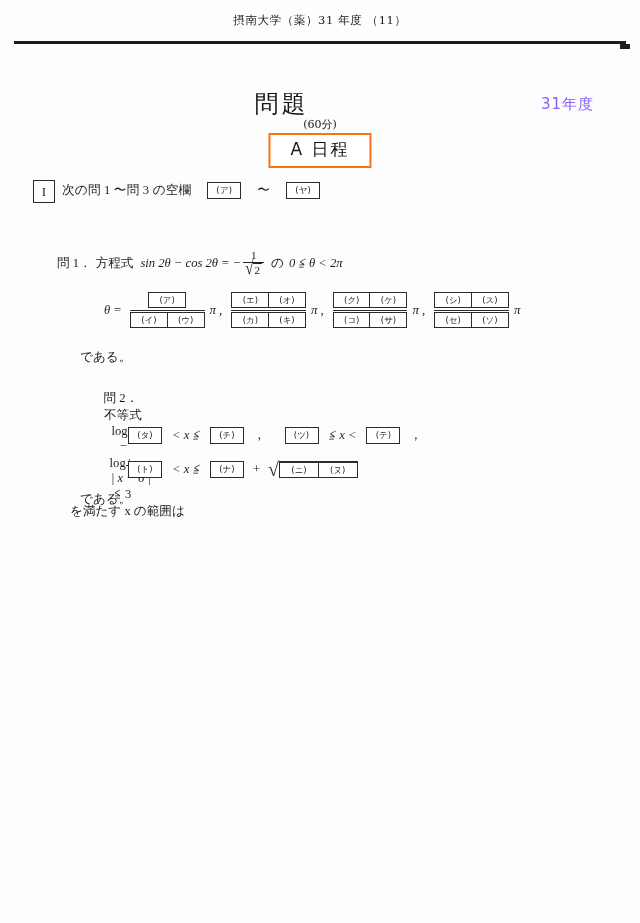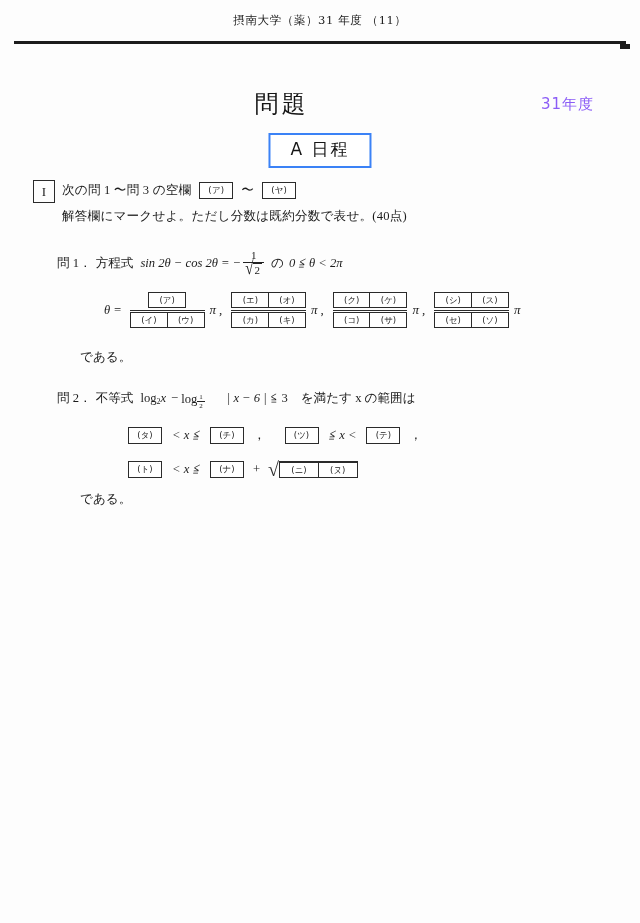--- a/index.html
+++ b/index.html
@@ -80,21 +80,21 @@
     text-align: center;
     font-size: 11px;
     font-family: "DejaVu Serif", "Liberation Serif", serif;
     color: #202020;
   }
   .schedule-box {
     position: absolute;
     top: 133px;
     left: 50%;
     transform: translateX(-50%);
-    border: 2px solid #3b82f6;
+    border: 2px solid #f97316;
     padding: 3px 20px 5px 20px;
     font-size: 17px;
     letter-spacing: 2px;
     font-family: "DejaVu Sans", "Liberation Sans", sans-serif;
     color: #151515;
     background: #fff;
   }
   .year {
     position: absolute;
     top: 95px;
@@ -122,21 +122,21 @@
   }
   .instr-l1 {
     position: absolute;
     top: 182px;
     left: 62px;
     font-size: 12.6px;
     letter-spacing: 0.2px;
     white-space: nowrap;
     display: flex;
     align-items: center;
-    gap: 3px;
+    gap: 11px;
   }
   .instr-l2 {
     position: absolute;
     top: 208px;
     left: 62px;
     font-size: 12.6px;
     letter-spacing: 0.2px;
     white-space: nowrap;
   }
 
@@ -230,20 +230,21 @@
 
   
   .q2-line {
     position: absolute;
     top: 390px;
     left: 57px;
     font-size: 12.6px;
     white-space: nowrap;
     display: flex;
     align-items: center;
+    flex-direction: column;
   }
   .q2-row1 {
     position: absolute;
     top: 427px;
     left: 128px;
     display: flex;
     align-items: center;
     font-size: 12.6px;
   }
   .q2-row2 {
@@ -281,31 +282,31 @@
 </head>
 <body>
 
 <div class="page">
 
   <div class="runhead">摂南大学（薬）31 年度 （11）</div>
   <div class="rule"></div>
   <div class="corner-mark"></div>
 
   <div class="exam-title">問題</div>
+  <div class="duration">(60分)</div>
   <div class="schedule-box">A 日程</div>
   <div class="year">31年度</div>
 
   <div class="section-marker">I</div>
   <div class="instr-l1">
     <span>次の問 1 〜問 3 の空欄</span>
     <span class="abox inline">(ア)</span>
     <span>〜</span>
     <span class="abox inline">(ヤ)</span>
   </div>
-  <div class="instr-l2">解答欄にマークせよ。ただし分数は既約分数で表せ。(40点)</div>
 
   <div class="q1-line">
     <span>問 1．</span>
     <span style="margin-left:4px">方程式</span>
     <span class="ital" style="margin-left:7px">sin 2θ − cos 2θ = −</span>
     <span class="mfrac">
       <span class="num">1</span>
       <span class="mbar"></span>
       <span class="den">
         <span class="sqrt-wrap">

